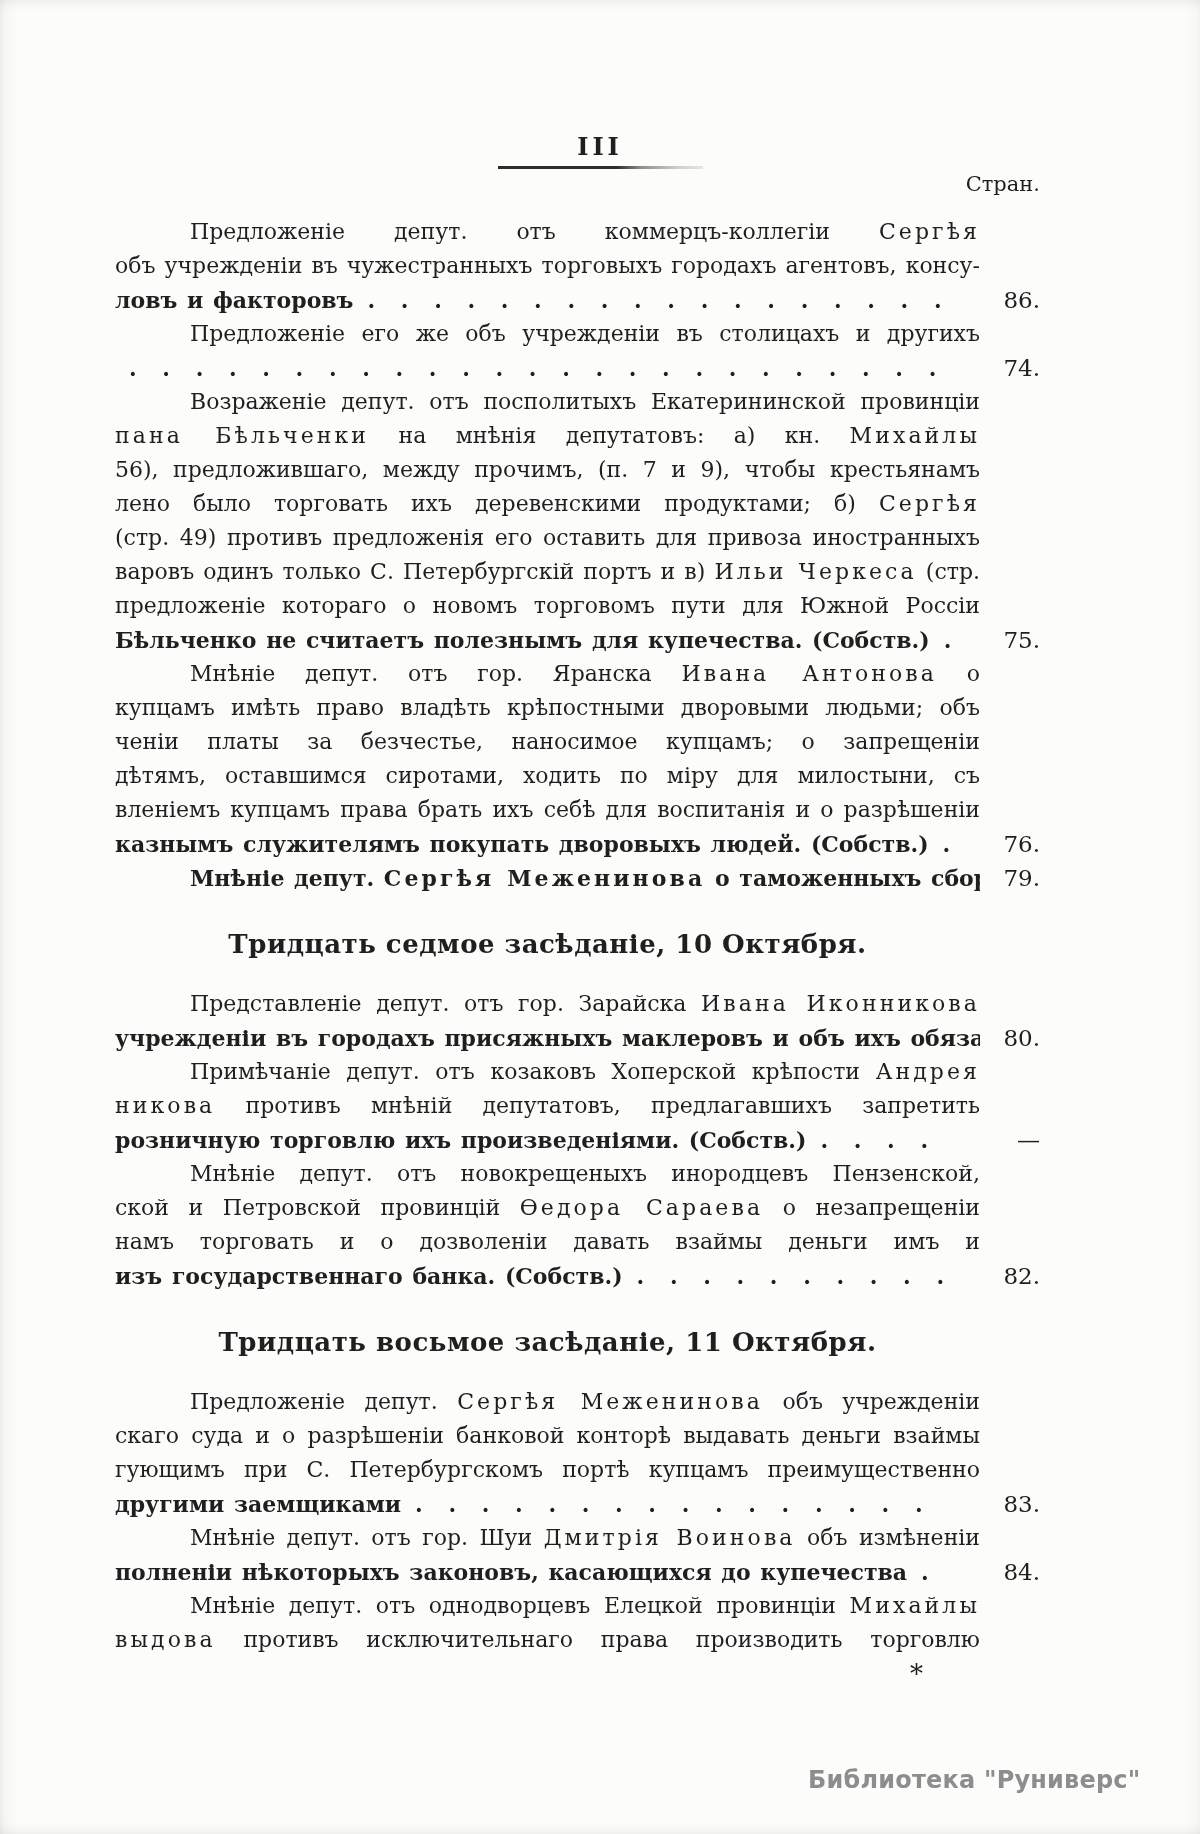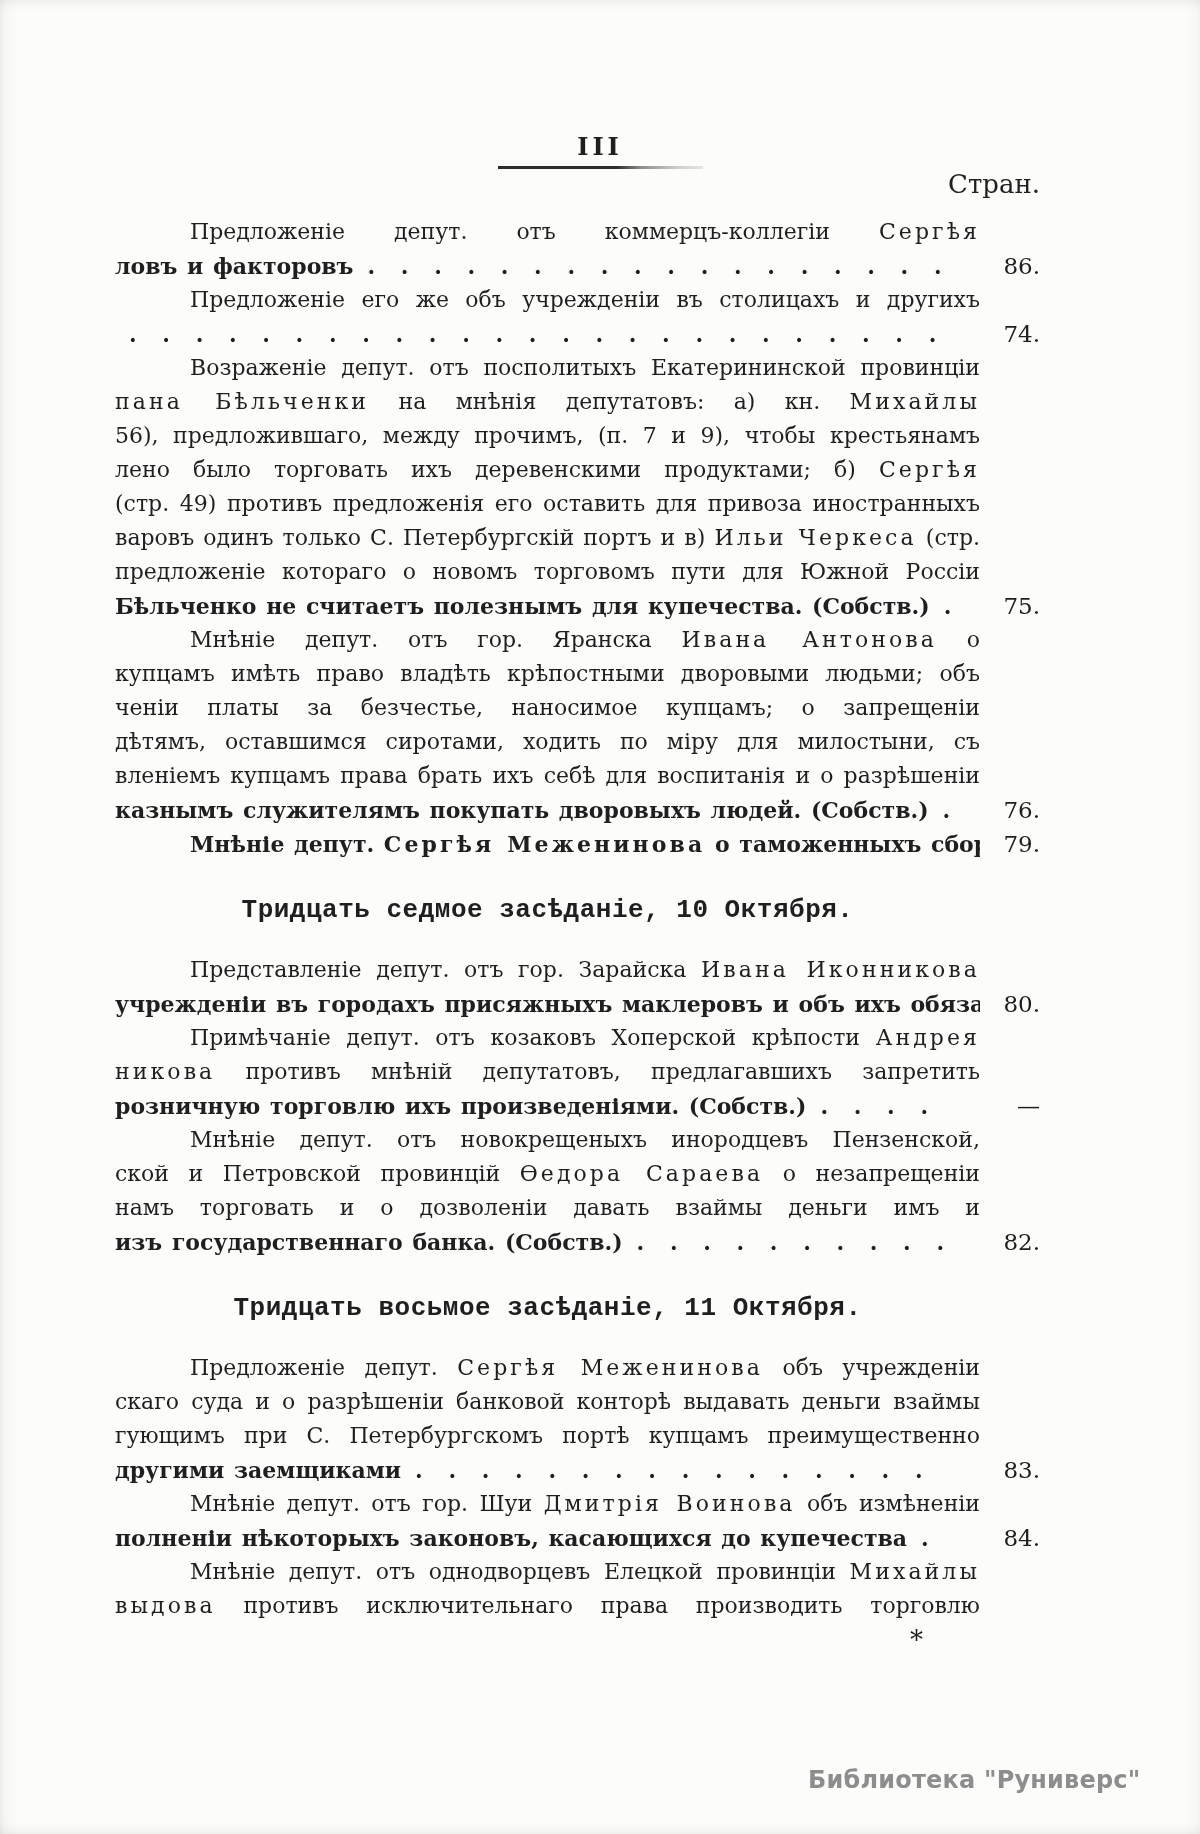--- a/index.html
+++ b/index.html
@@ -20,21 +20,21 @@
     text-align:center;
     font-size:24px;font-weight:bold;letter-spacing:4px;
     height:30px;line-height:30px;
   }
   .folio-rule{
     width:205px;height:3px;margin:4px auto 0;
     background:linear-gradient(90deg,#2e2e2e 0 58%,#8f8f8f 70%,#cfcfcc 88%,#e6e6e3 100%);
   }
   .col-label{
     width:925px;margin:2px 0 0 115px;
-    text-align:right;font-size:26px;height:26px;line-height:26px;
+    text-align:right;font-size:21px;height:26px;line-height:26px;
   }
   .toc{margin:18px 0 0 115px;}
   .row{position:relative;width:925px;}
   .line{
     width:865px;height:34px;line-height:34px;
     font-size:22px;overflow:hidden;box-sizing:border-box;
     word-spacing:2px;
   }
   .line.just{text-align:justify;text-align-last:justify;}
   .line.indent{padding-left:75px;}
@@ -51,21 +51,20 @@
   }
   .pagenum{
     position:absolute;right:0;top:0;height:34px;line-height:34px;
     font-size:23px;text-align:right;
   }
   .heading{
     width:865px;height:42px;line-height:42px;
     margin:28px 0 22px;
     text-align:center;font-weight:bold;font-size:26px;
     letter-spacing:0.5px;
-    font-family:Liberation Mono, monospace;
   }
   .footnote-mark{
     margin-top:2px;padding-left:795px;
     width:865px;margin-left:115px;
     font-size:26px;height:30px;line-height:30px;box-sizing:border-box;
   }
   .watermark{
     position:absolute;left:808px;top:1766px;
     font-family:"DejaVu Sans","Liberation Sans",sans-serif;
     font-weight:bold;font-size:24px;color:#8d8d8d;
@@ -77,20 +76,23 @@
 
 <div class="page">
   <div class="folio">III</div>
   <div class="folio-rule"></div>
   <div class="col-label">Стран.</div>
   <div class="toc">
       <div class="row">
         <div class="line just indent"><span>Предложеніе депут. отъ коммерцъ-коллегіи </span><span class="sp">Сергѣя Меженинова</span></div>
       </div>
       <div class="row">
+        <div class="line just"><span>объ учрежденіи въ чужестранныхъ торговыхъ городахъ агентовъ, консу-</span></div>
+      </div>
+      <div class="row">
         <span class="pagenum">86.</span>
         <div class="line dotted">
           <span class="linetext"><span>ловъ и факторовъ</span></span>
           <span class="leader"></span>
         </div>
       </div>
       <div class="row">
         <div class="line just indent"><span>Предложеніе его же объ учрежденіи въ столицахъ и другихъ городахъ</span></div>
       </div>
       <div class="row">

